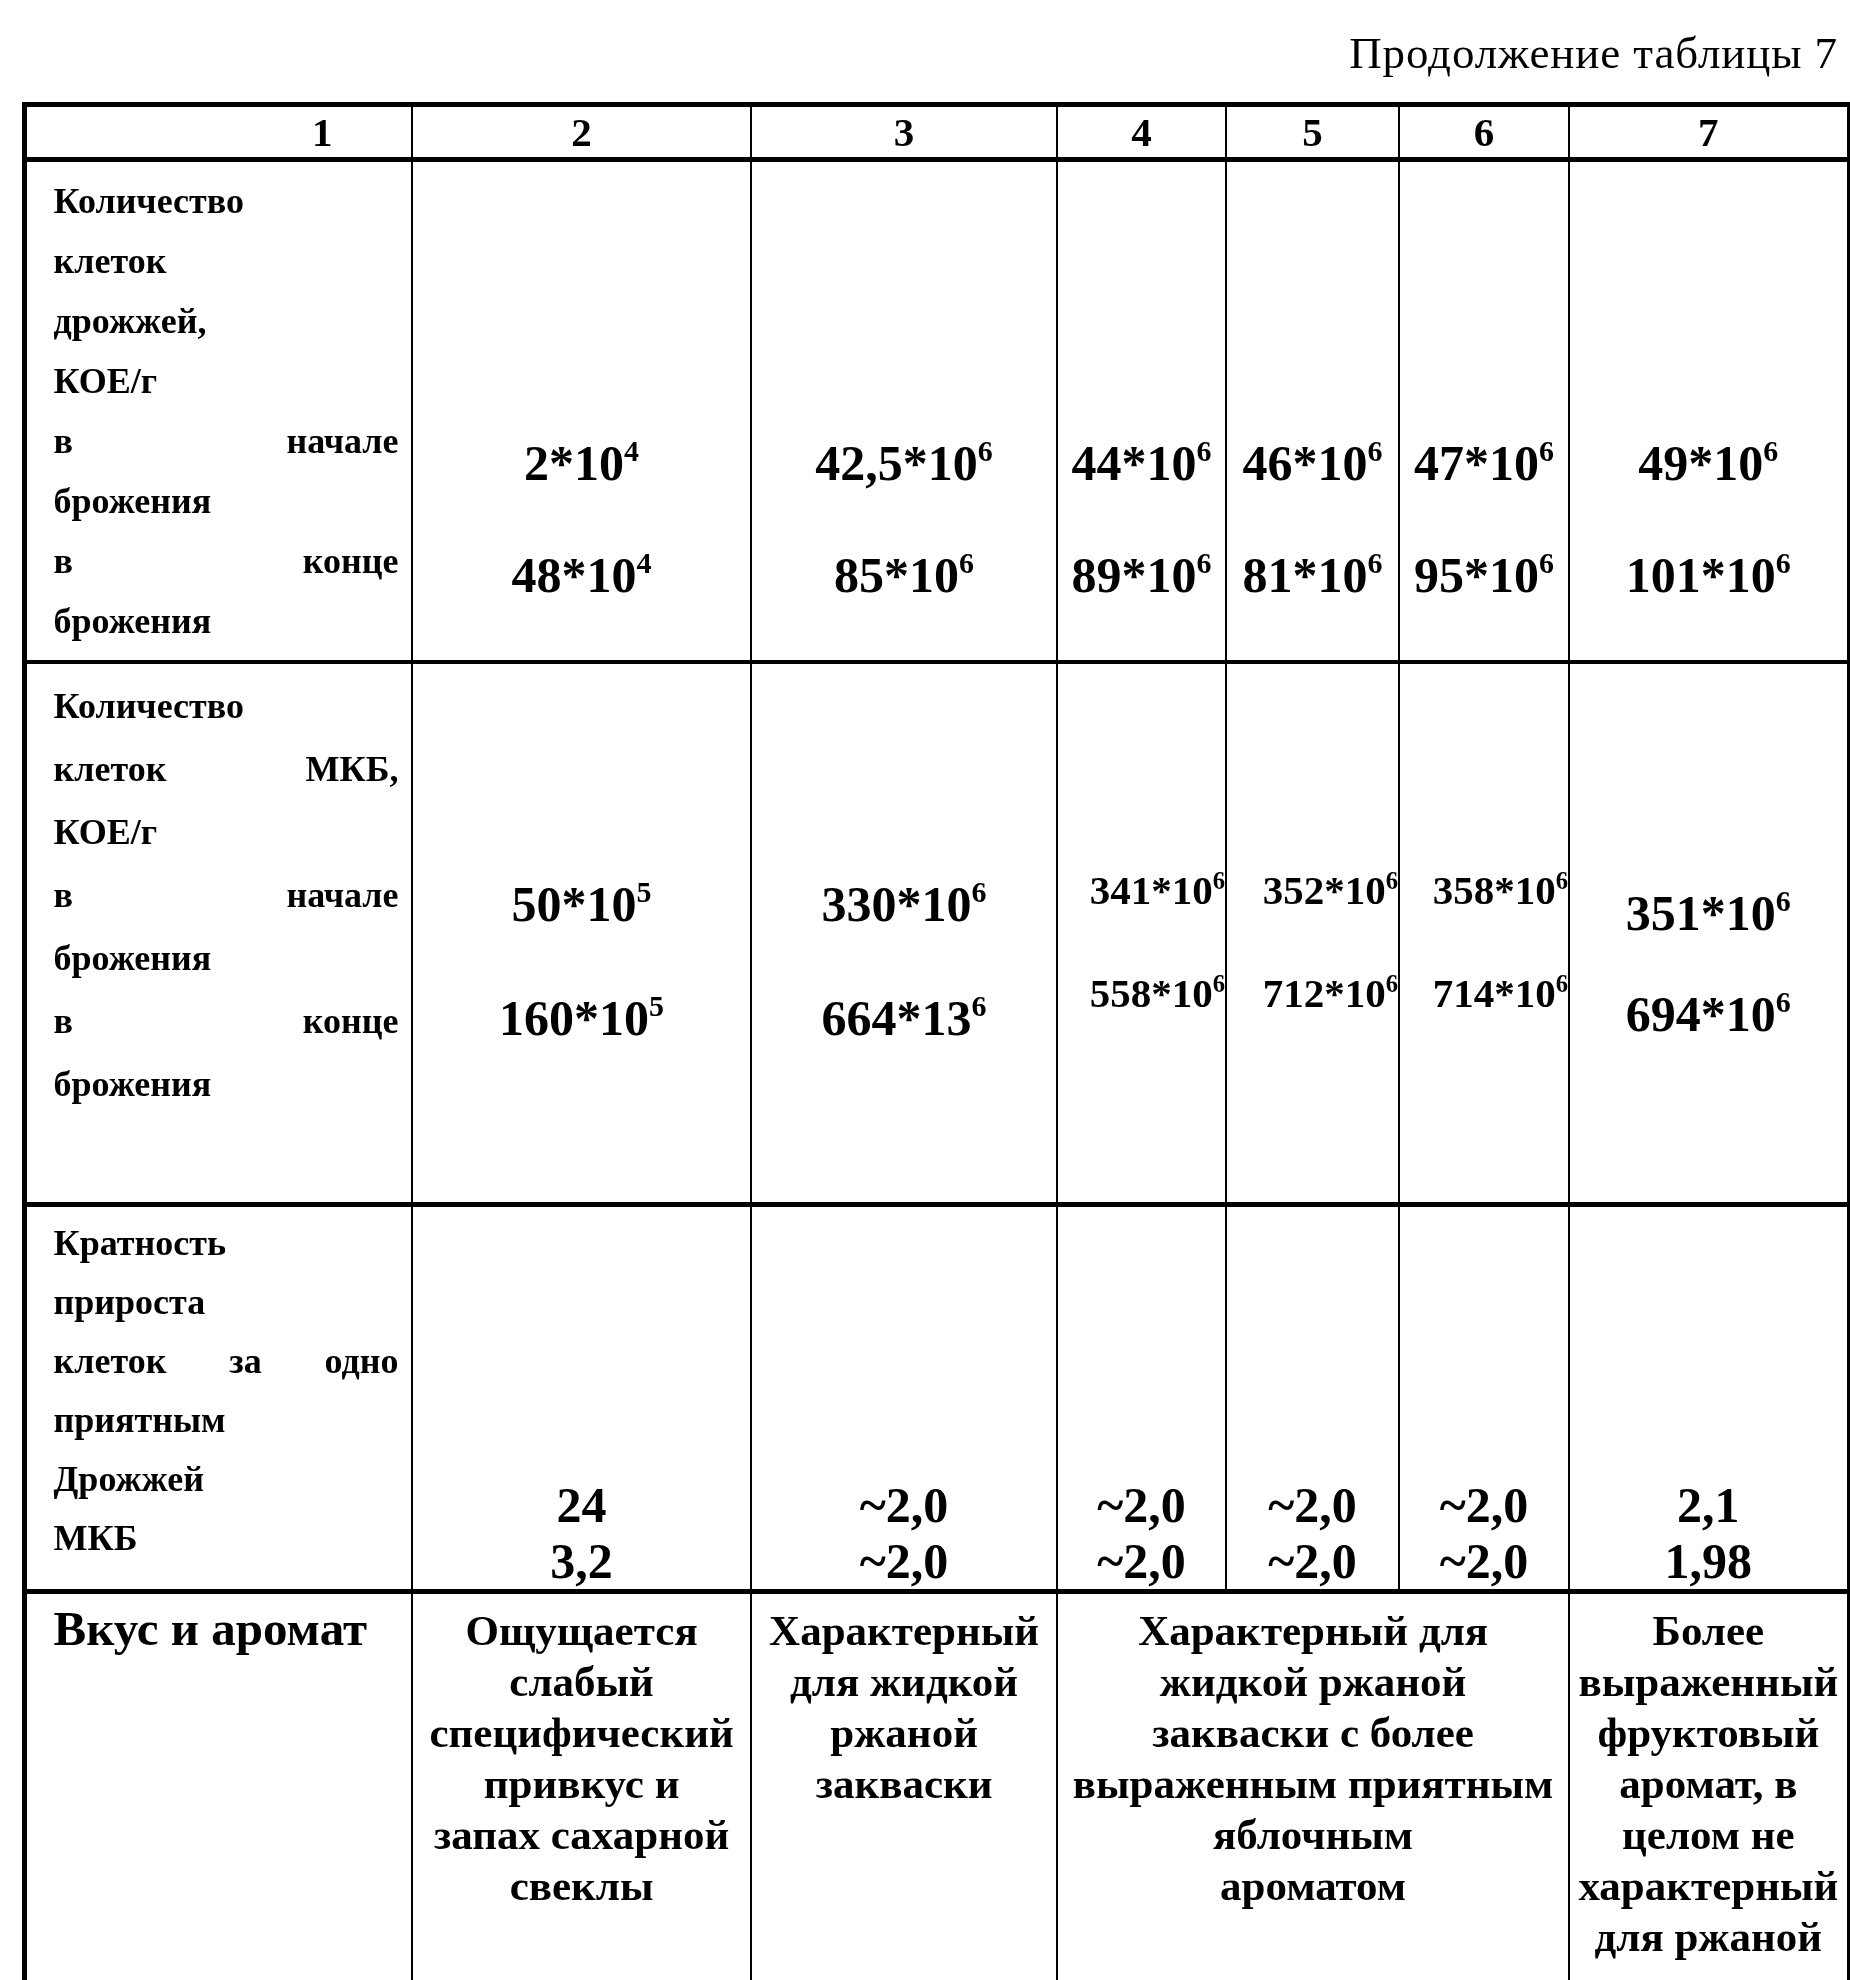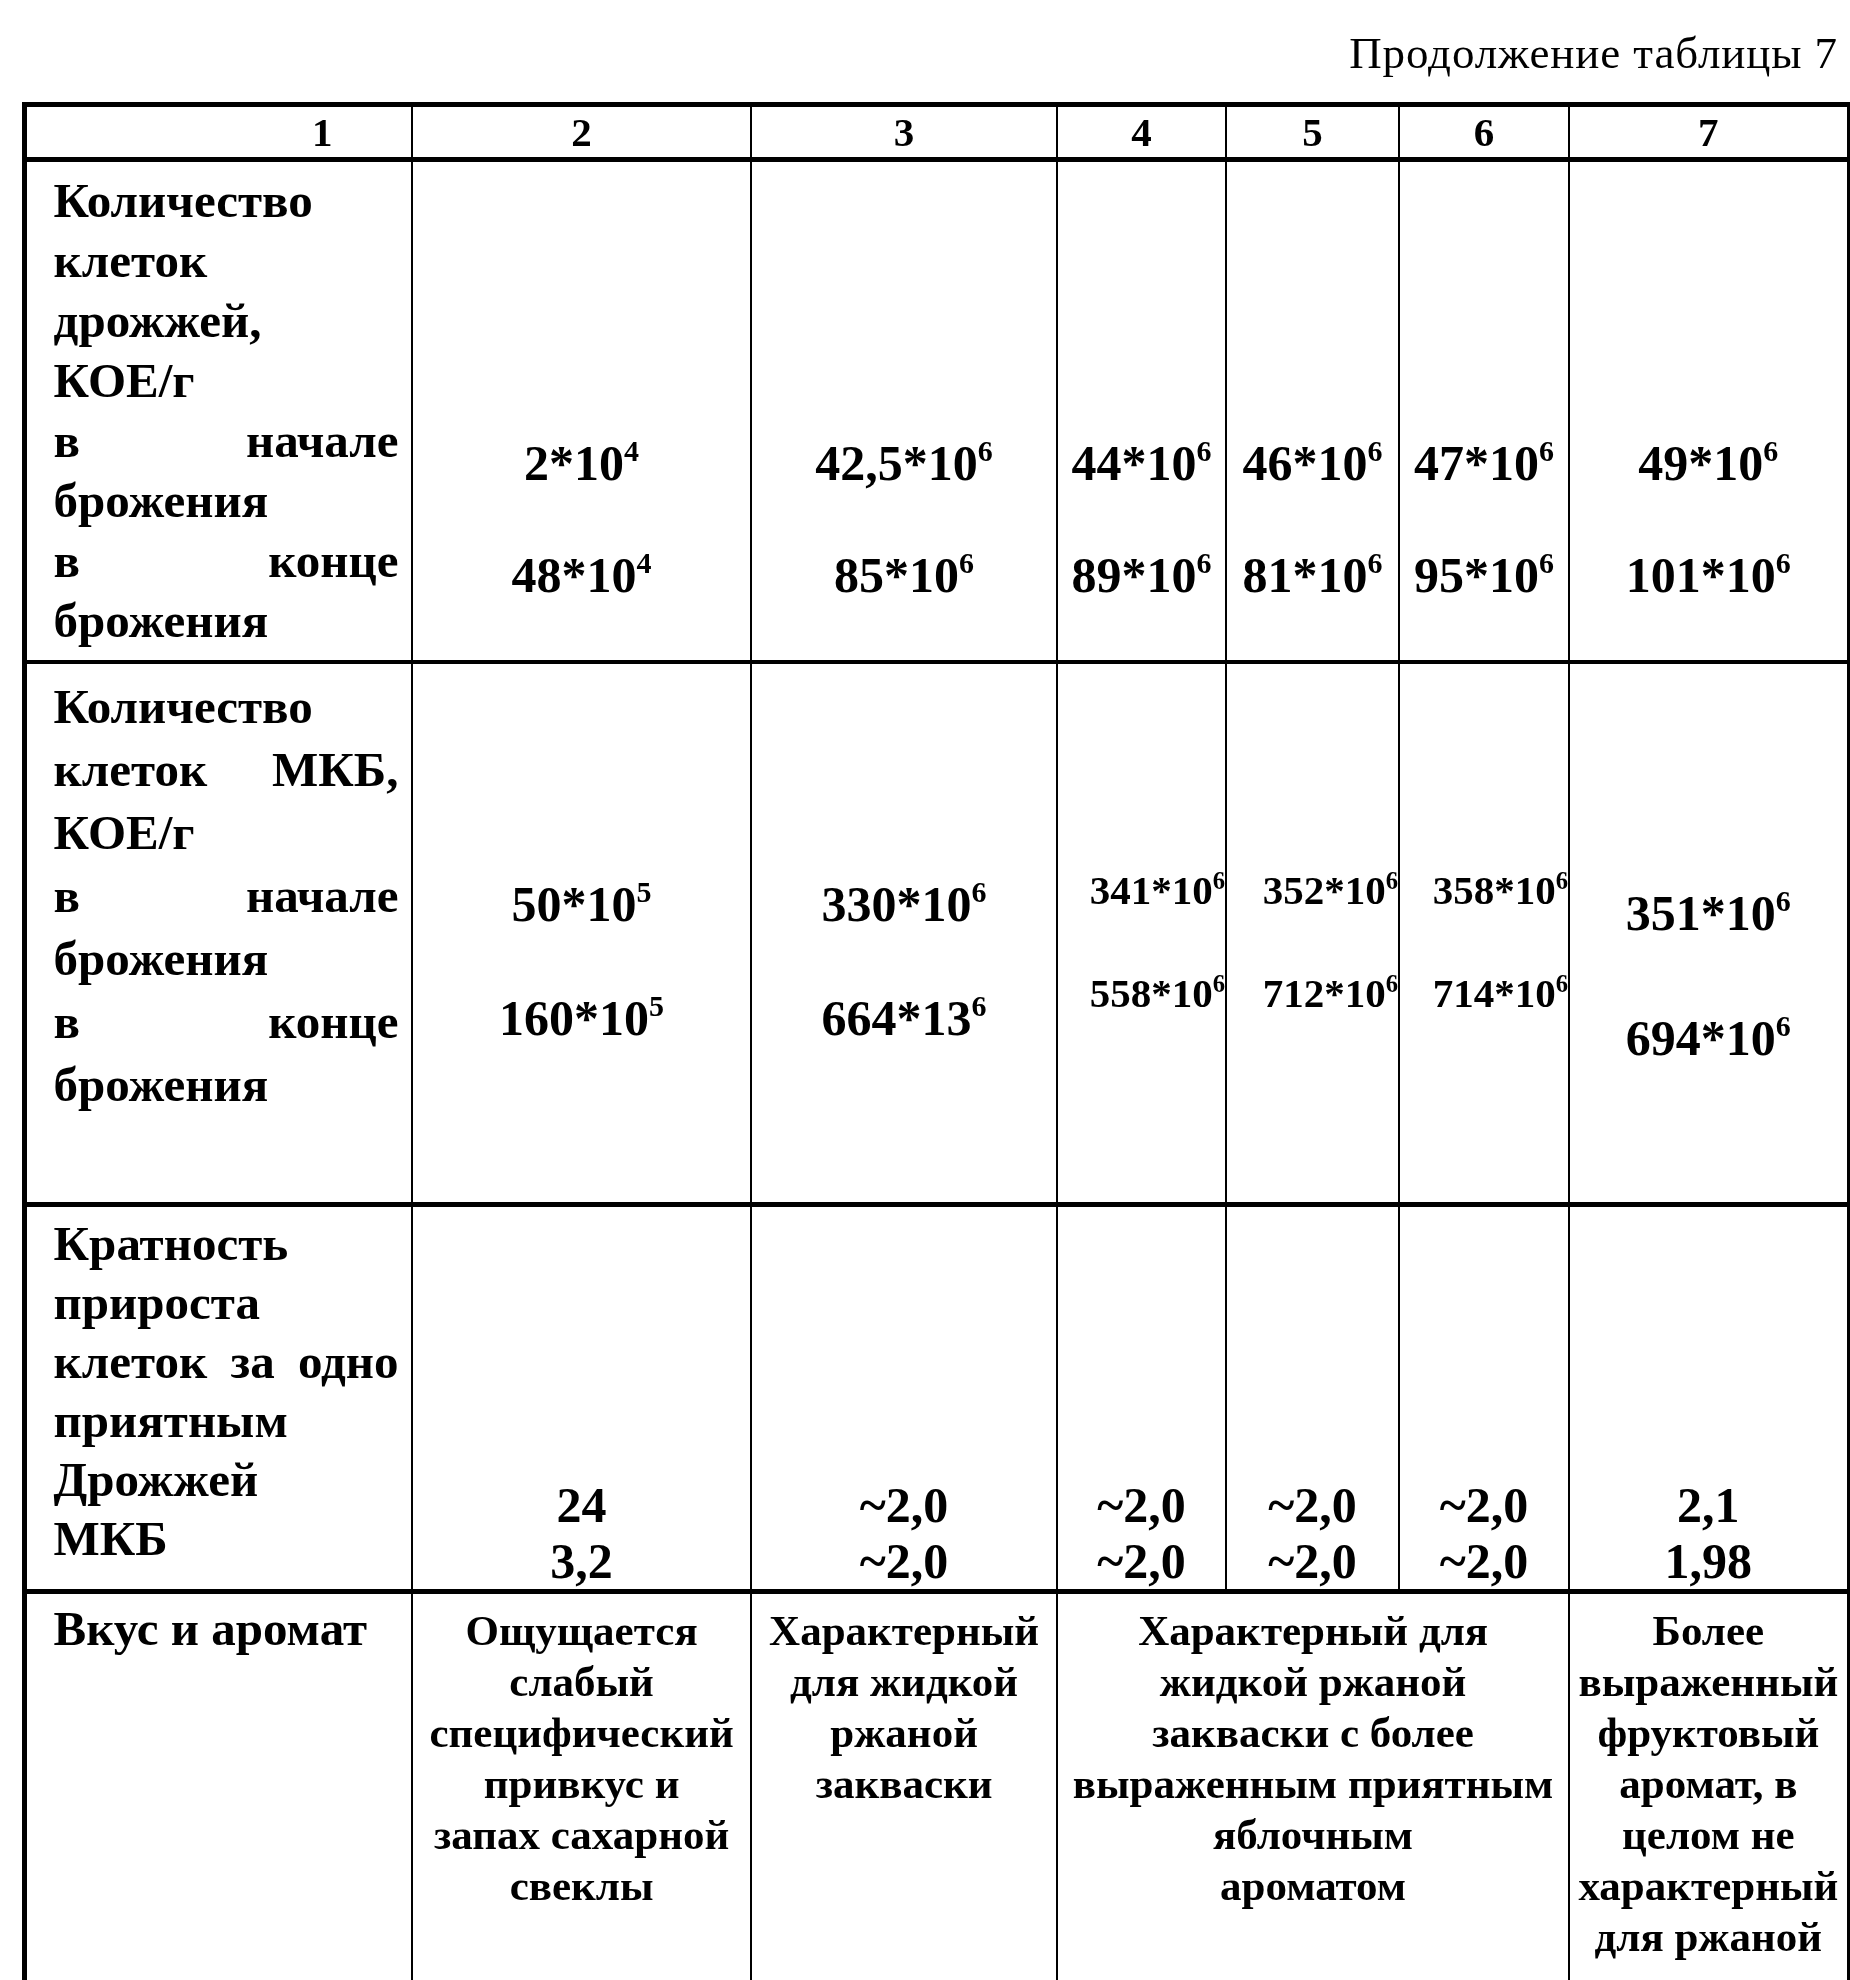--- a/index.html
+++ b/index.html
@@ -23,41 +23,41 @@
   tr.header td{
     height:50px;border-bottom:5.4px solid #000;font-size:41px;
     text-align:center;vertical-align:middle;line-height:45px;
   }
   tr.header td.h1{padding-left:207px;}
   tr.r1 td{height:489px;border-top:4.5px solid #000;}
   tr.r2 td{height:527px;border-top:4.5px solid #000;}
   tr.r3 td{height:357px;border-top:5.4px solid #000;}
   tr.r4 td{height:424px;border-top:5.4px solid #000;}
 
-  .label-cell{font-size:49px;padding:9px 12.6px 0 27px;line-height:60px;}
+  .label-cell{font-size:36px;padding:9px 12.6px 0 27px;line-height:60px;}
   tr.r2 .label-cell{line-height:63px;padding-top:10.8px;}
   tr.r3 .label-cell{line-height:59px;padding-top:7.2px;}
   .lline{display:block;}
   .lline.just{display:flex;justify-content:space-between;}
 
   .vc{text-align:center;font-size:50px;}
   .val{line-height:63px;display:block;}
   .exp{font-size:0.60em;position:relative;top:-0.62em;letter-spacing:0;}
 
   tr.r1 .val1{margin-top:270px;}
   tr.r1 .val2{margin-top:43px;}
 
   tr.r2 .val1{margin-top:209px;}
   tr.r2 .val2{margin-top:45px;}
   tr.r2 td.small{font-size:41px;text-align:right;}
   tr.r2 td.small .val{line-height:52px;}
   tr.r2 td.small .val1{margin-top:200px;}
   tr.r2 td.small .val2{margin-top:45px;}
   tr.r2 td.c7 .val1{margin-top:218px;}
-  tr.r2 td.c7 .val2{margin-top:56px;}
+  tr.r2 td.c7 .val2{margin-top:32px;}
 
   tr.r3 .val{line-height:56px;}
   tr.r3 .val1{margin-top:270px;}
   tr.r3 .val2{margin-top:0;}
 
   tr.r4 td{font-size:43px;line-height:51px;text-align:center;padding-top:10.8px;white-space:pre-line;}
   tr.r4 td.label-cell{font-size:49px;line-height:56px;text-align:left;white-space:normal;padding-top:7.2px;}
 </style>
 </head>
 <body>

